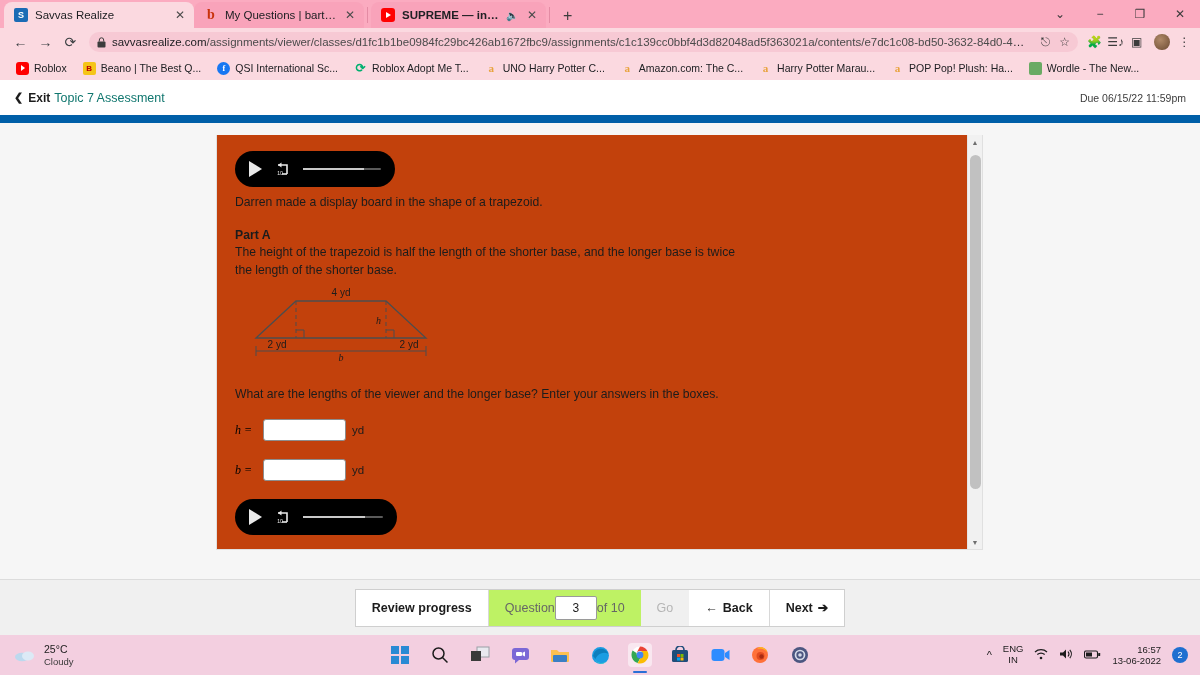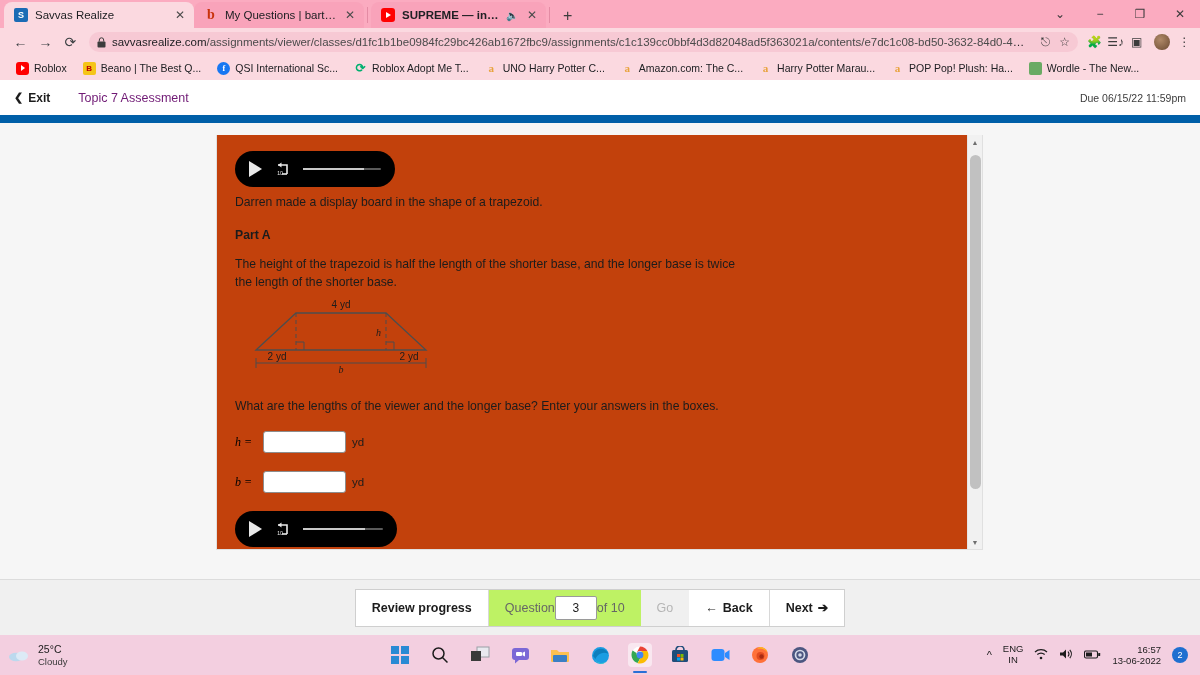--- a/index.html
+++ b/index.html
@@ -63,21 +63,21 @@
   .ico-wordle { background: linear-gradient(#6aaa64,#6aaa64); position: relative; }
   .ico-wordle::after { content: ""; position: absolute; inset: 2px; background:
       linear-gradient(to right, transparent 30%, #fff 30%, #fff 36%, transparent 36%, transparent 63%, #fff 63%, #fff 69%, transparent 69%),
       linear-gradient(to bottom, transparent 30%, #fff 30%, #fff 36%, transparent 36%, transparent 63%, #fff 63%, #fff 69%, transparent 69%); }
 
   
   .app { flex: 1 1 auto; background: #ffffff; display: flex; flex-direction: column; min-height: 0; }
   .app-header { height: 35px; background: #fff; display: flex; align-items: center; padding: 0 14px; }
   .exit-btn { display: flex; align-items: center; gap: 5px; font-size: 12px; font-weight: bold; color: #1c1c1c; }
   .chev-left { font-size: 11px; }
-  .assessment-title { font-size: 12.5px; color: #701a75; margin-left: 28px; }
+  .assessment-title { font-size: 12.5px; color: #0f766e; margin-left: 4px; }
   .due-text { margin-left: auto; font-size: 10.5px; color: #3c3c3c; }
   .blue-bar { height: 8px; background: #005fa8; }
 
   .content-area { flex: 1 1 auto; background: #f6f6f6; position: relative; min-height: 0; overflow: hidden; }
   .question-card {
     position: absolute; left: 216px; top: 12px; width: 767px; height: 415px;
     background: #c2410c; border: 1px solid #e0e0e0; border-top: none;
     overflow: hidden;
   }
   .card-pad { padding: 16px 20px 0 18px; }
@@ -86,21 +86,21 @@
   .audio-player { width: 160px; height: 36px; background: #000; border-radius: 18px; display: flex; align-items: center; padding: 0 14px; gap: 12px; }
   .audio-player.second { width: 162px; }
   .play-tri { width: 0; height: 0; border-left: 13px solid #e9e9e9; border-top: 8px solid transparent; border-bottom: 8px solid transparent; }
   .replay-ico { position: relative; width: 17px; height: 17px; color: #e9e9e9; font-size: 8px; }
   .replay-ico svg { position: absolute; inset: 0; }
   .audio-track { flex: 1 1 auto; height: 2px; background: #5a5a5a; border-radius: 1px; position: relative; }
   .audio-track .filled { position: absolute; left: 0; top: 0; height: 2px; width: 78%; background: #c9c9c9; }
 
   .q-text { font-size: 12.2px; color: #1c1c1c; line-height: 1.45; margin-top: 7px; }
   .part-label { font-size: 12.2px; font-weight: bold; color: #1c1c1c; margin-top: 16px; }
-  .q-body { font-size: 12.2px; color: #1c1c1c; line-height: 1.5; margin-top: 13px; max-width: 515px; }
+  .q-body { font-size: 12.2px; color: #1c1c1c; line-height: 1.5; margin-top: 1px; max-width: 515px; }
   .q-prompt { font-size: 12.2px; color: #1c1c1c; margin-top: 22px; }
 
   .answer-row { display: flex; align-items: center; gap: 6px; margin-top: 18px; }
   .ans-var { font-size: 12px; font-style: italic; font-family: "Liberation Serif", serif; width: 22px; }
   .ans-input { width: 83px; height: 22px; border: 1px solid #8d8d8d; border-radius: 3px; background: #fff; }
   .ans-unit { font-size: 11.5px; color: #1c1c1c; }
 
   .figure { margin-top: 4px; margin-left: 6px; }
 
   
@@ -114,21 +114,21 @@
   .nav-group { display: flex; align-items: center; height: 38px; background: #fff; border: 1px solid #cfcfcf; }
   .nav-cell { display: flex; align-items: center; height: 100%; padding: 0 16px; font-size: 12.5px; color: #1c1c1c; border-right: 1px solid #d8d8d8; }
   .nav-cell:last-child { border-right: none; }
   .nav-cell.plain { background: #bef264; border: none; color: #666; }
   .nav-cell.disabled { color: #b5b5b5; background: #f0f0f0; border: none; }
   .q-num-input { width: 42px; height: 24px; border: 1px solid #9a9a9a; border-radius: 2px; text-align: center; font-size: 12px; color: #1c1c1c; display: flex; align-items: center; justify-content: center; background: #fff; }
   .nav-btn-lbl { font-weight: bold; }
 
   
   .taskbar { height: 40px; background: #f3cfe0; display: flex; align-items: center; position: relative; }
-  .tb-weather { display: flex; align-items: center; gap: 8px; padding-left: 8px; }
+  .tb-weather { display: flex; align-items: center; gap: 8px; padding-left: 14px; }
   .weather-ico { width: 22px; height: 16px; position: relative; }
   .weather-txt { line-height: 1.2; }
   .weather-temp { font-size: 10.5px; color: #1c1c1c; }
   .weather-cond { font-size: 9.5px; color: #3a3a3a; }
   .tb-center { position: absolute; left: 50%; transform: translateX(-50%); display: flex; align-items: center; gap: 16px; }
   .tb-app { width: 24px; height: 24px; display: flex; align-items: center; justify-content: center; position: relative; }
   .tb-app.active::after { content: ""; position: absolute; bottom: -6px; left: 5px; width: 14px; height: 2.5px; background: #2a6fd6; border-radius: 2px; }
   .tb-app.active { background: rgba(255,255,255,0.5); border-radius: 4px; }
   .tb-right { margin-left: auto; display: flex; align-items: center; gap: 11px; padding-right: 12px; }
   .tb-lang { text-align: center; line-height: 1.15; font-size: 9.5px; color: #1c1c1c; }

